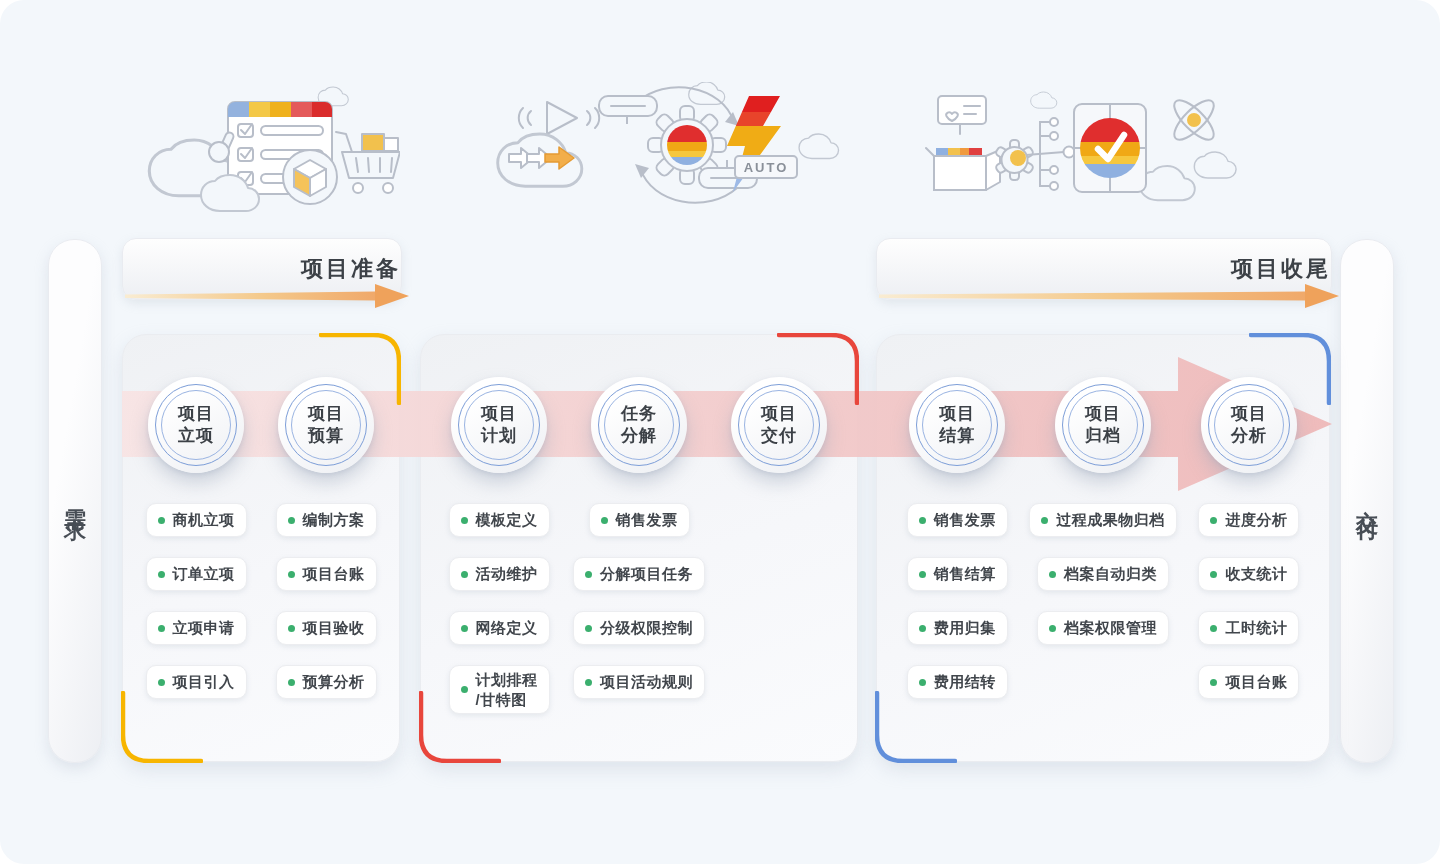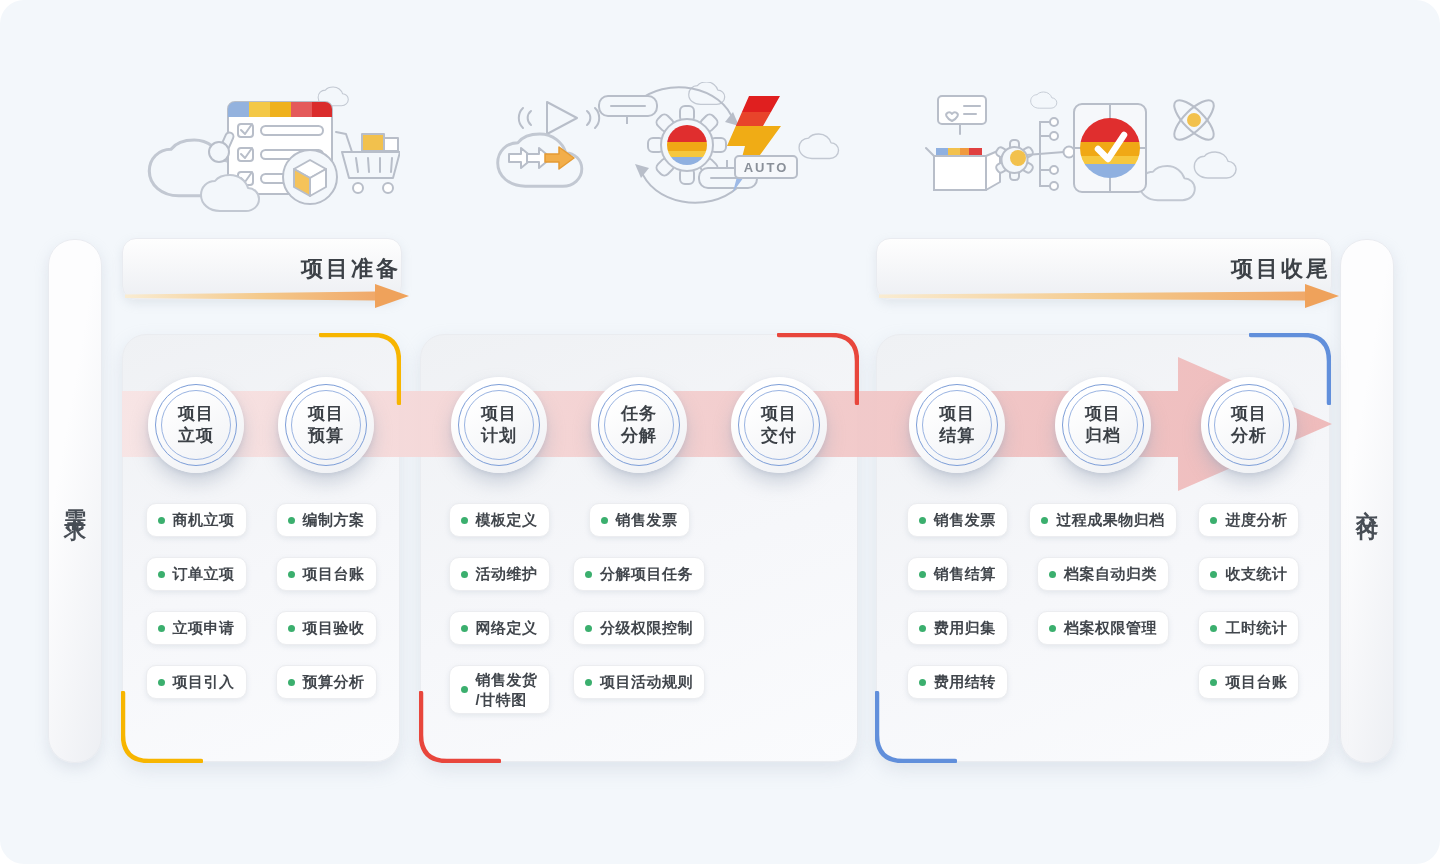--- a/index.html
+++ b/index.html
@@ -392,21 +392,21 @@
         <div class="pill">
             <span class="dot"></span>
             <span class="pill-label">活动维护</span>
           </div>
         <div class="pill">
             <span class="dot"></span>
             <span class="pill-label">网络定义</span>
           </div>
         <div class="pill">
             <span class="dot"></span>
-            <span class="pill-label">销售发货
+            <span class="pill-label">计划排程
 /甘特图</span>
           </div>
       </div>
     </div>
     <div class="col">
       <div class="stage-circle">
         <span class="ring-a"></span>
         <span class="ring-b"></span>
         <span class="stage-label">任务
 分解</span>

